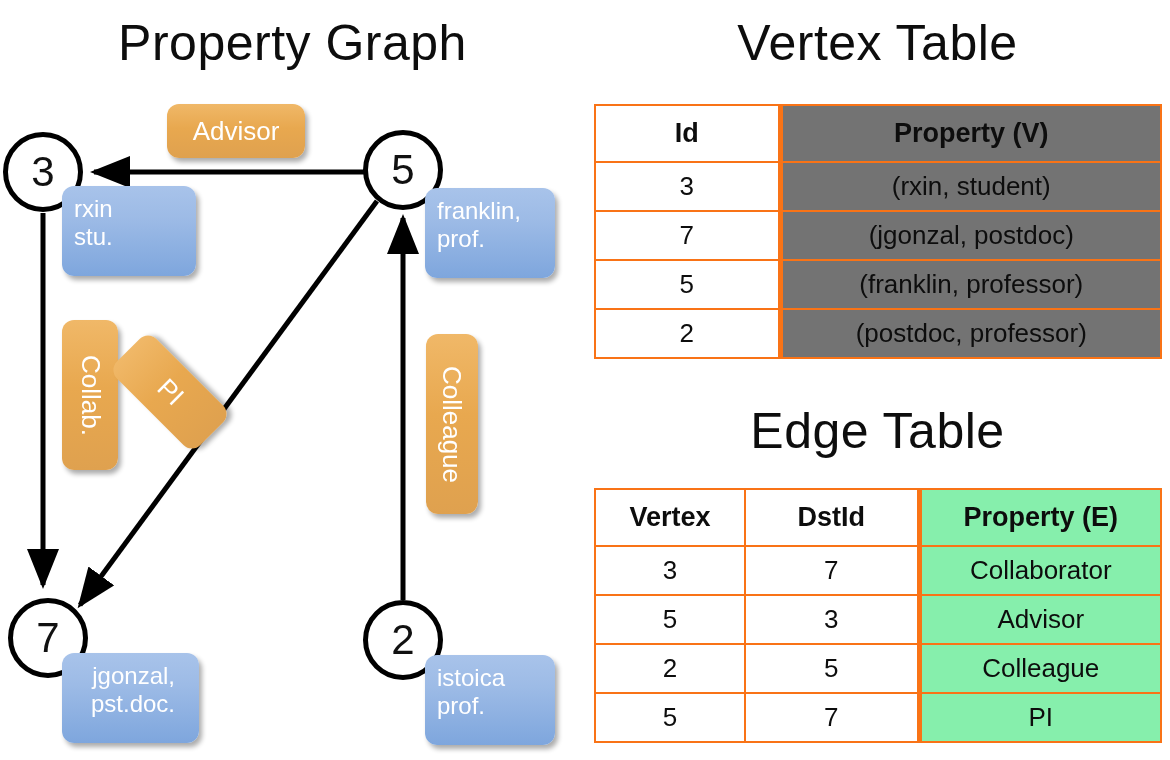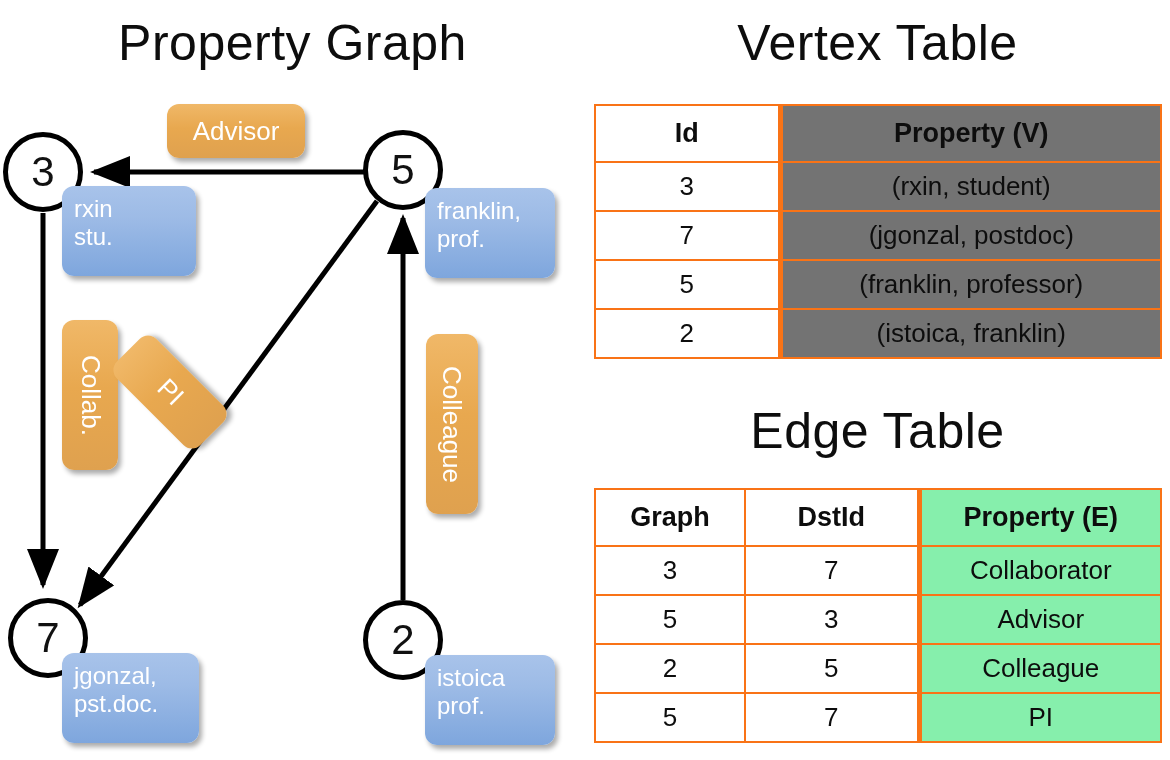--- a/index.html
+++ b/index.html
@@ -151,21 +151,21 @@
   <div class="prop-box" style="left:62px; top:186px; width:134px; height:90px;">
     <span>rxin</span>
     <span>stu.</span>
   </div>
 
   <div class="prop-box" style="left:425px; top:188px; width:130px; height:90px;">
     <span>franklin,</span>
     <span>prof.</span>
   </div>
 
-  <div class="prop-box" style="left:62px; top:653px; width:137px; height:90px;">
+  <div class="prop-box" style="left:62px; top:653px; width:137px; height:90px;text-align:right;">
     <span>jgonzal,</span>
     <span>pst.doc.</span>
   </div>
 
   <div class="prop-box" style="left:425px; top:655px; width:130px; height:90px;">
     <span>istoica</span>
     <span>prof.</span>
   </div>
 
   <div class="edge-label" style="left:167px; top:104px; width:138px; height:54px;">Advisor</div>
@@ -205,38 +205,38 @@
       <tr>
         <td>7</td>
         <td class="cell-sep blue-cell">(jgonzal, postdoc)</td>
       </tr>
       <tr>
         <td>5</td>
         <td class="cell-sep blue-cell">(franklin, professor)</td>
       </tr>
       <tr>
         <td>2</td>
-        <td class="cell-sep blue-cell">(istoica, franklin)</td>
+        <td class="cell-sep blue-cell">(postdoc, professor)</td>
       </tr>
     </tbody>
   </table>
 </div>
 
 <div class="panel">
   <div class="big-title" style="left:585px; top:406px; width:585px;">Edge Table</div>
 
   <table class="tbl" style="left:594px; top:488px; width:566px;">
     <colgroup>
         <col style="width:150px">
         <col style="width:174px">
         <col style="width:242px">
       </colgroup>
     <thead>
       <tr>
-        <th>Graph</th>
+        <th>Vertex</th>
         <th>DstId</th>
         <th class="cell-sep orange-cell">Property (E)</th>
       </tr>
     </thead>
     <tbody>
       <tr>
         <td>3</td>
         <td>7</td>
         <td class="cell-sep orange-cell">Collaborator</td>
       </tr>

